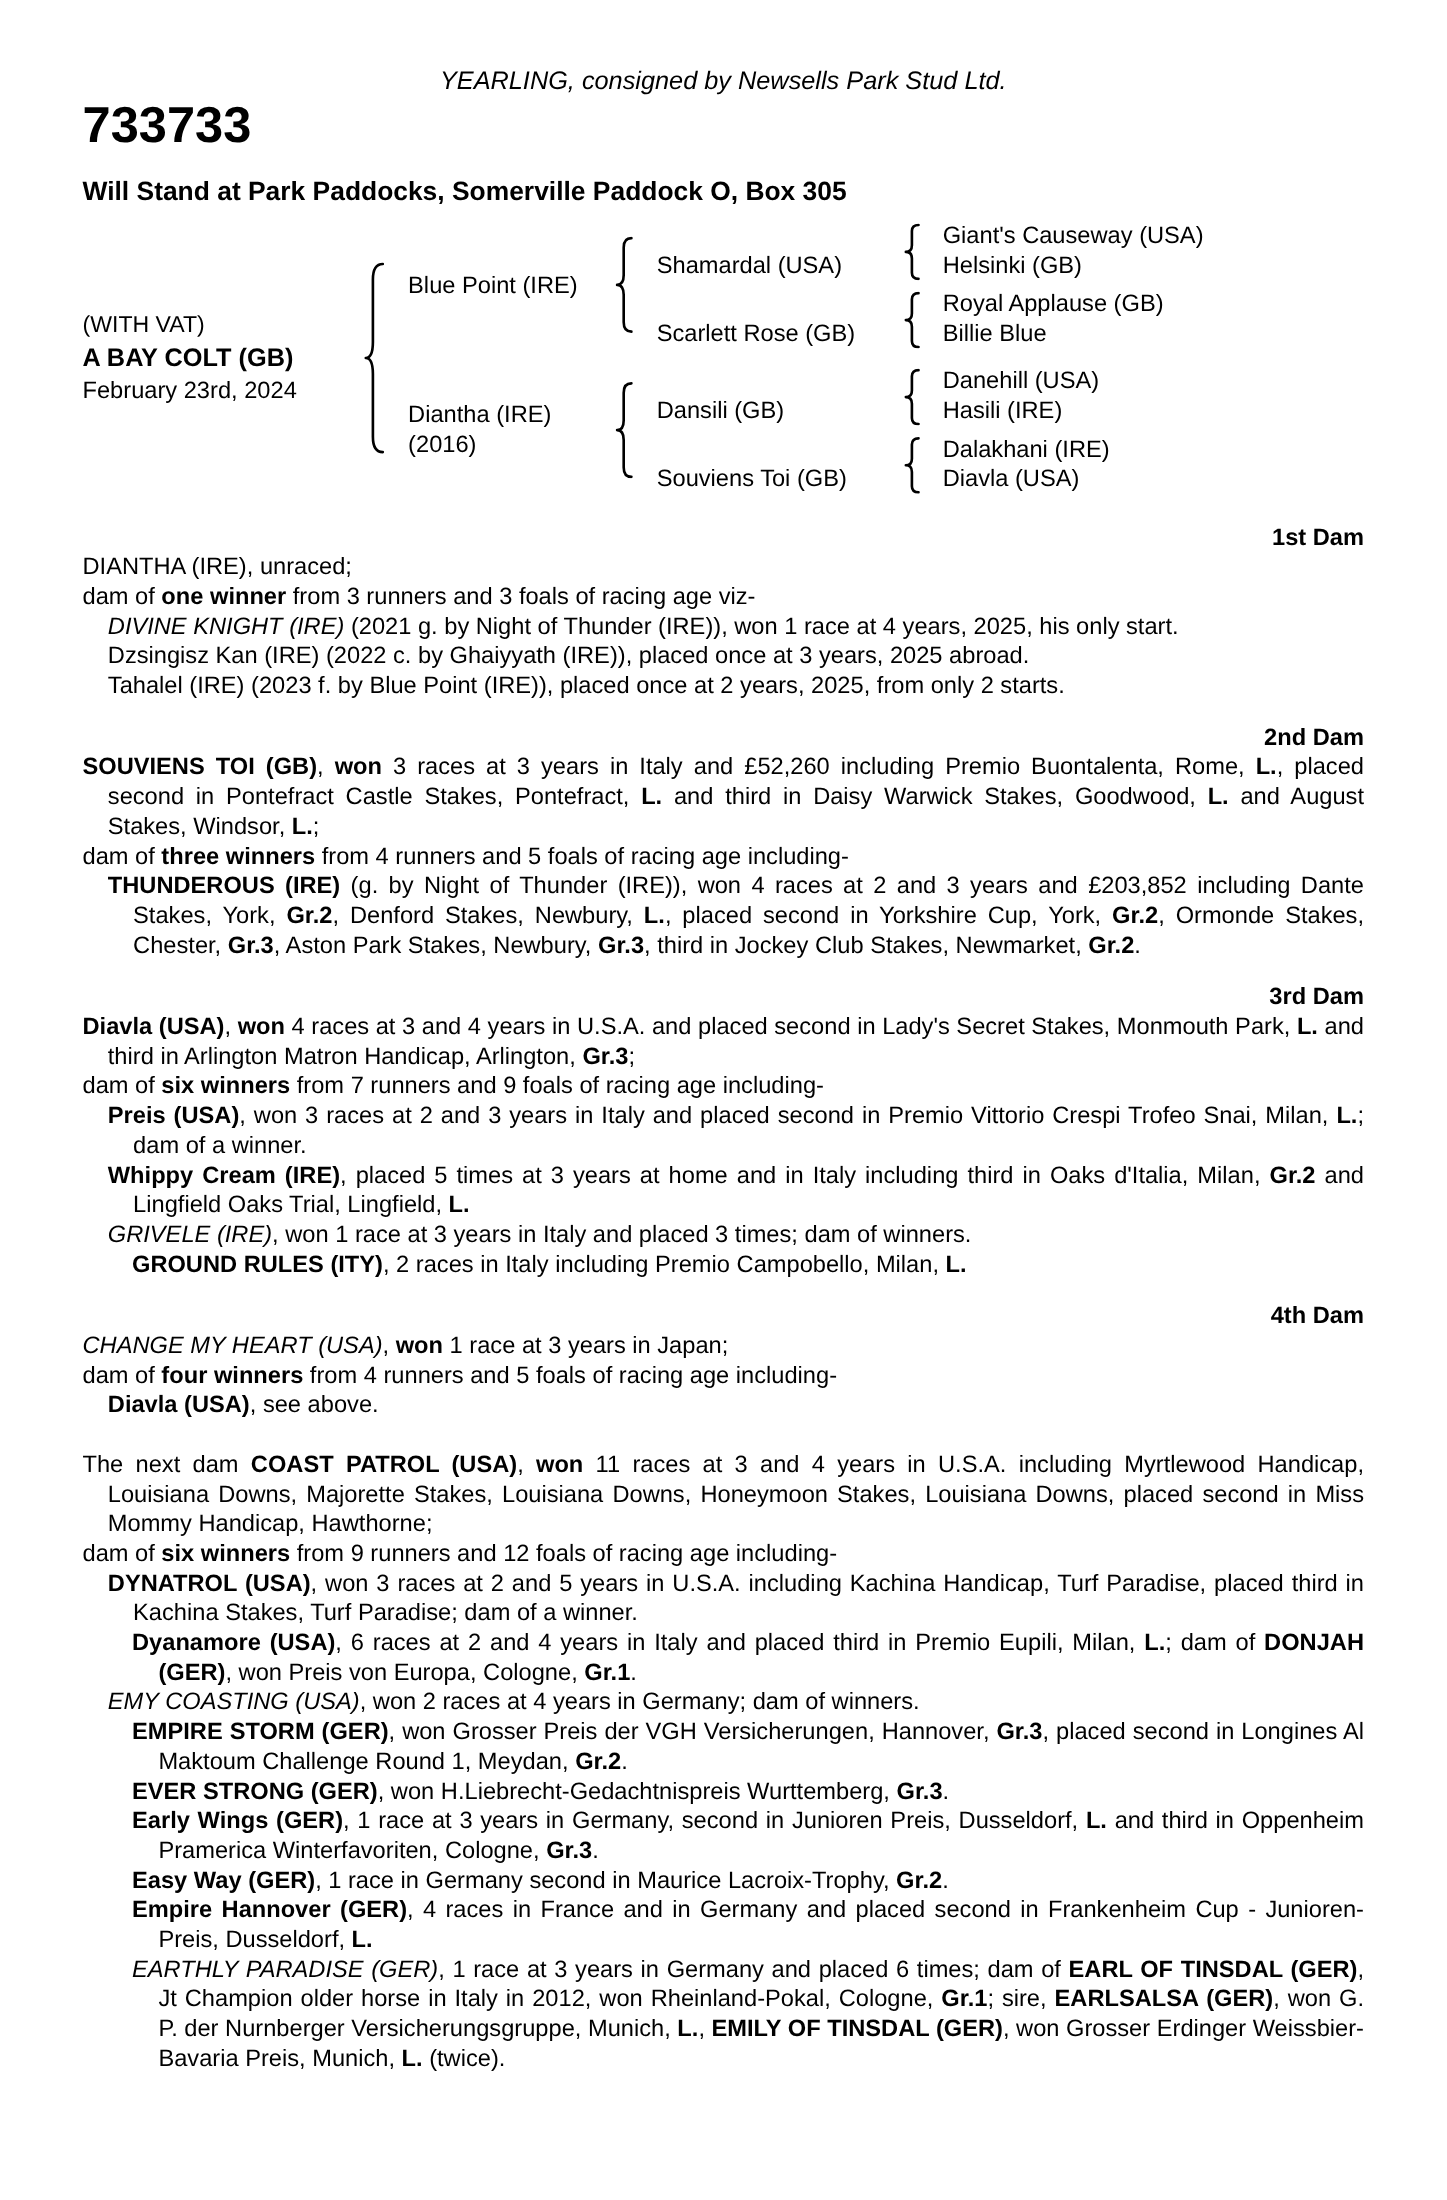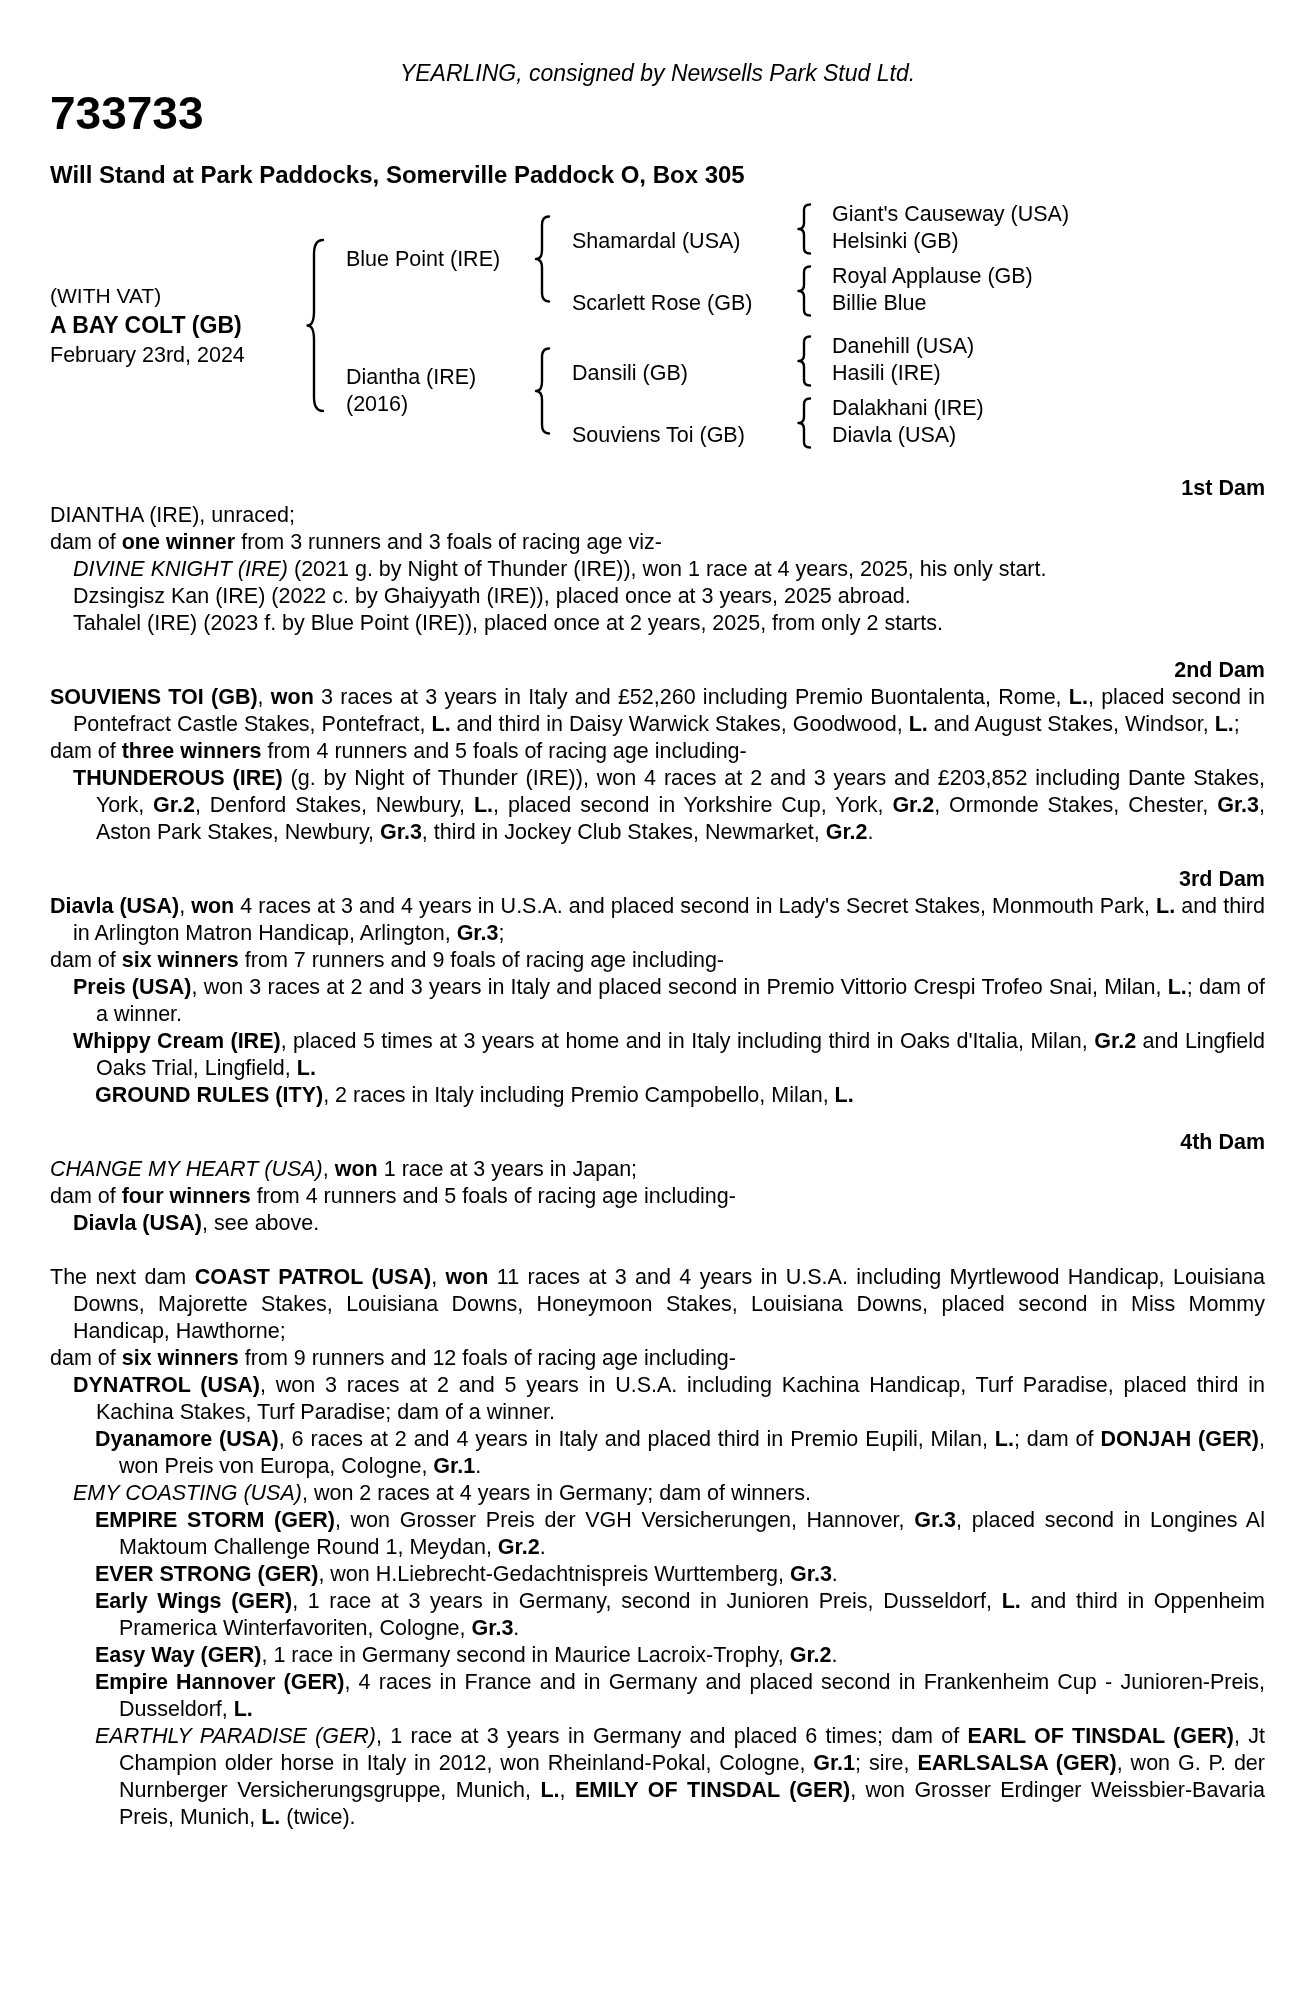--- a/index.html
+++ b/index.html
@@ -1,18 +1,18 @@
 <!DOCTYPE html>
 <html><head>
 <meta charset="utf-8">
 <style>
   html,body{margin:0;padding:0;background:#ffffff;}
   body{width:1315px;height:2000px;color:#000;font-family:"Liberation Sans","DejaVu Sans",sans-serif;-webkit-font-smoothing:antialiased;}
   .page{position:relative;width:1315px;height:2000px;overflow:hidden;}
-  .content{padding:0 50px;}
+  .content{padding:0 75px;}
   
   .consignor{margin-top:60px;text-align:center;font-style:italic;font-size:23px;}
   .lot-row{display:flex;justify-content:flex-start;align-items:flex-start;margin-top:2px;font-weight:bold;font-size:46px;line-height:1.05;}
   .stand{margin-top:24px;font-weight:bold;font-size:24px;}
   
   .ped{display:flex;align-items:center;margin-top:12px;font-size:21.5px;line-height:27px;}
   .ped .info{width:250px;flex:0 0 250px;}
   .ped .info .vat{font-size:21px;}
   .ped .info .colt{font-weight:bold;font-size:23px;margin-top:3px;}
   .ped .info .foaled{margin-top:3px;}
@@ -158,20 +158,21 @@
         <div class="para p1"><span>Tahalel (IRE) (2023 f. by Blue Point (IRE)), placed once at 2 years, 2025, from only 2 starts.</span></div>
         <div class="heading">2nd Dam</div>
         <div class="para p0"><span class="b">SOUVIENS TOI (GB)</span><span>, </span><span class="b">won</span><span> 3 races at 3 years in Italy and £52,260 including Premio Buontalenta, Rome, </span><span class="b">L.</span><span>, placed second in Pontefract Castle Stakes, Pontefract, </span><span class="b">L.</span><span> and third in Daisy Warwick Stakes, Goodwood, </span><span class="b">L.</span><span> and August Stakes, Windsor, </span><span class="b">L.</span><span>;</span></div>
         <div class="para p0"><span>dam of </span><span class="b">three winners</span><span> from 4 runners and 5 foals of racing age including-</span></div>
         <div class="para p1"><span class="b">THUNDEROUS (IRE)</span><span> (g. by Night of Thunder (IRE)), won 4 races at 2 and 3 years and £203,852 including Dante Stakes, York, </span><span class="b">Gr.2</span><span>, Denford Stakes, Newbury, </span><span class="b">L.</span><span>, placed second in Yorkshire Cup, York, </span><span class="b">Gr.2</span><span>, Ormonde Stakes, Chester, </span><span class="b">Gr.3</span><span>, Aston Park Stakes, Newbury, </span><span class="b">Gr.3</span><span>, third in Jockey Club Stakes, Newmarket, </span><span class="b">Gr.2</span><span>.</span></div>
         <div class="heading">3rd Dam</div>
         <div class="para p0"><span class="b">Diavla (USA)</span><span>, </span><span class="b">won</span><span> 4 races at 3 and 4 years in U.S.A. and placed second in Lady's Secret Stakes, Monmouth Park, </span><span class="b">L.</span><span> and third in Arlington Matron Handicap, Arlington, </span><span class="b">Gr.3</span><span>;</span></div>
         <div class="para p0"><span>dam of </span><span class="b">six winners</span><span> from 7 runners and 9 foals of racing age including-</span></div>
         <div class="para p1"><span class="b">Preis (USA)</span><span>, won 3 races at 2 and 3 years in Italy and placed second in Premio Vittorio Crespi Trofeo Snai, Milan, </span><span class="b">L.</span><span>; dam of a winner.</span></div>
         <div class="para p1"><span class="b">Whippy Cream (IRE)</span><span>, placed 5 times at 3 years at home and in Italy including third in Oaks d'Italia, Milan, </span><span class="b">Gr.2</span><span> and Lingfield Oaks Trial, Lingfield, </span><span class="b">L.</span></div>
+        <div class="para p1"><span class="i">GRIVELE (IRE)</span><span>, won 1 race at 3 years in Italy and placed 3 times; dam of winners.</span></div>
         <div class="para p2"><span class="b">GROUND RULES (ITY)</span><span>, 2 races in Italy including Premio Campobello, Milan, </span><span class="b">L.</span></div>
         <div class="heading">4th Dam</div>
         <div class="para p0"><span class="i">CHANGE MY HEART (USA)</span><span>, </span><span class="b">won</span><span> 1 race at 3 years in Japan;</span></div>
         <div class="para p0"><span>dam of </span><span class="b">four winners</span><span> from 4 runners and 5 foals of racing age including-</span></div>
         <div class="para p1"><span class="b">Diavla (USA)</span><span>, see above.</span></div>
         <div class="para p0 gap"><span>The next dam </span><span class="b">COAST PATROL (USA)</span><span>, </span><span class="b">won</span><span> 11 races at 3 and 4 years in U.S.A. including Myrtlewood Handicap, Louisiana Downs, Majorette Stakes, Louisiana Downs, Honeymoon Stakes, Louisiana Downs, placed second in Miss Mommy Handicap, Hawthorne;</span></div>
         <div class="para p0"><span>dam of </span><span class="b">six winners</span><span> from 9 runners and 12 foals of racing age including-</span></div>
         <div class="para p1"><span class="b">DYNATROL (USA)</span><span>, won 3 races at 2 and 5 years in U.S.A. including Kachina Handicap, Turf Paradise, placed third in Kachina Stakes, Turf Paradise; dam of a winner.</span></div>
         <div class="para p2"><span class="b">Dyanamore (USA)</span><span>, 6 races at 2 and 4 years in Italy and placed third in Premio Eupili, Milan, </span><span class="b">L.</span><span>; dam of </span><span class="b">DONJAH (GER)</span><span>, won Preis von Europa, Cologne, </span><span class="b">Gr.1</span><span>.</span></div>
         <div class="para p1"><span class="i">EMY COASTING (USA)</span><span>, won 2 races at 4 years in Germany; dam of winners.</span></div>

